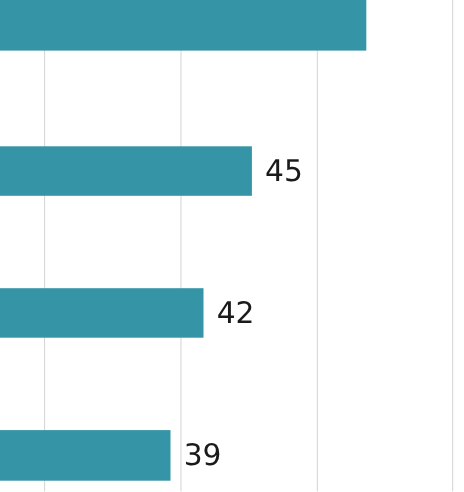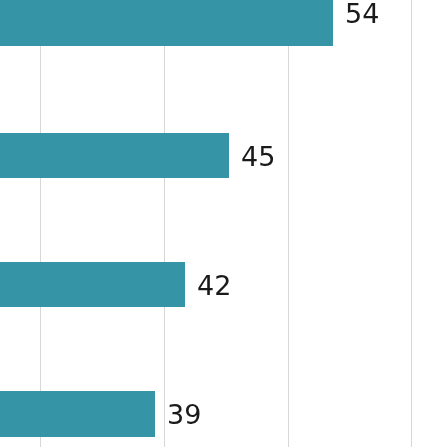--- a/index.html
+++ b/index.html
@@ -73,21 +73,20 @@
     <div class="gridline" style="left:40px;"></div>
     <div class="gridline" style="left:164px;"></div>
     <div class="gridline" style="left:288px;"></div>
     <div class="gridline" style="left:411px;"></div>
   </div>
 
   <div class="plot-area">
 
     <div class="bar-group" style="top:-20px; height:66px; width:422px;">
       <div class="bar" style="width:333px;"></div>
-      <span class="bar-label" style="left:345px;">54</span>
     </div>
 
     <div class="bar-group" style="top:133px; height:45px; width:422px;padding-left:48px;">
       <div class="bar" style="width:229px;"></div>
       <span class="bar-label" style="left:241px;">45</span>
     </div>
 
     <div class="bar-group" style="top:262px; height:45px; width:356px;">
       <div class="bar" style="width:185px;"></div>
       <span class="bar-label" style="left:197px;">42</span>

